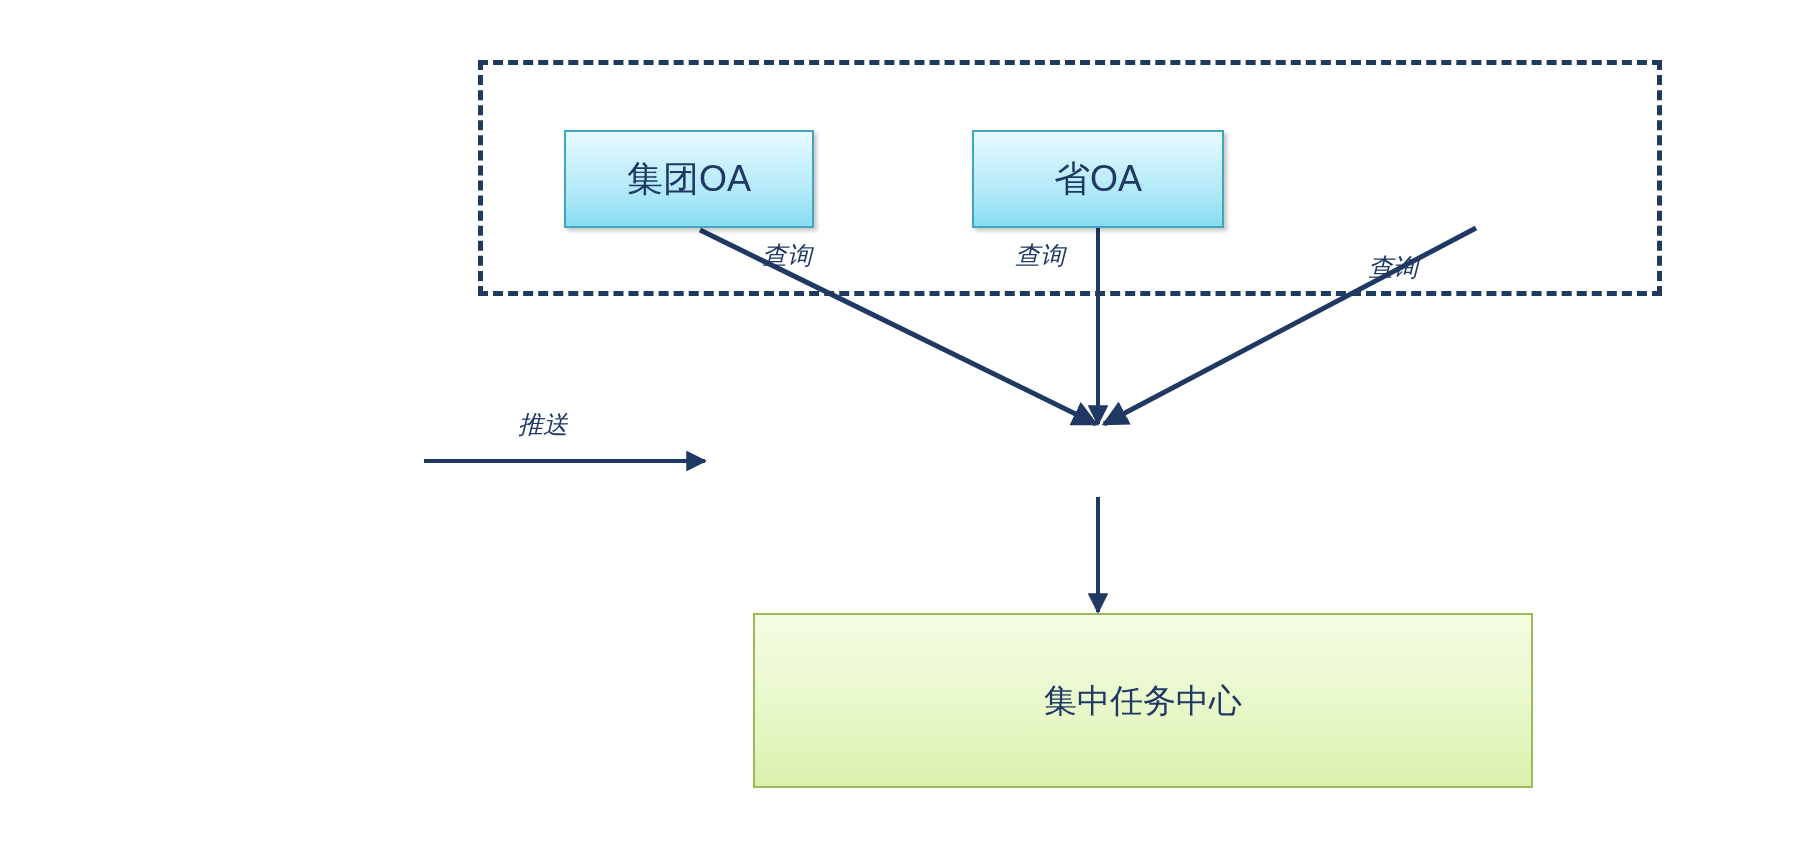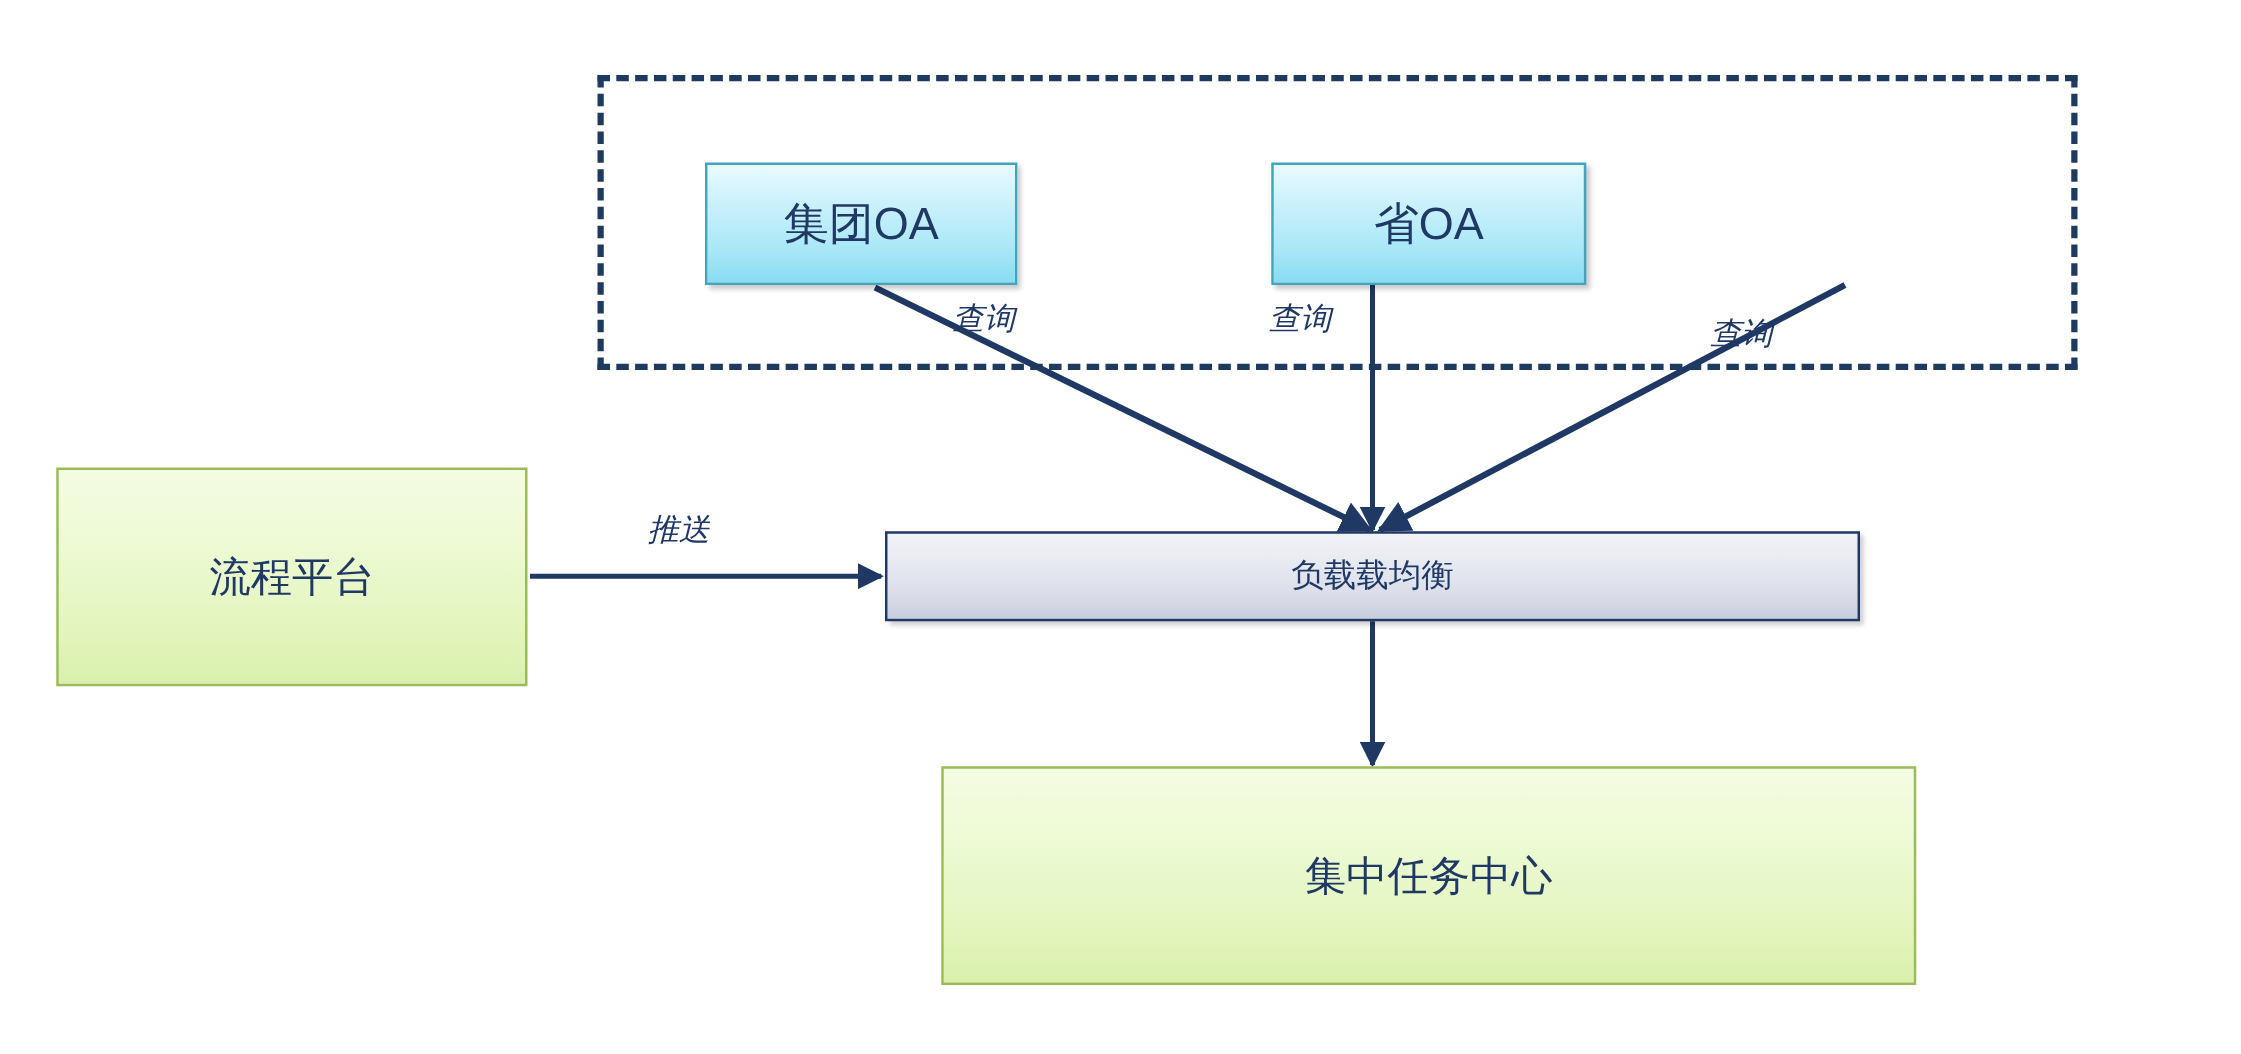--- a/index.html
+++ b/index.html
@@ -104,32 +104,26 @@
 
     <line x1="1098" y1="497" x2="1098" y2="612" stroke="#1F3864" stroke-width="4" marker-end="url(#arrow)"></line>
   </svg>
 
   <div class="group-box" style="left:478px; top:60px; width:1184px; height:236px;"></div>
 
   <div class="node blue" style="left:564px; top:130px; width:250px; height:98px;">
     <span>集团OA</span>
   </div>
 
-  <div class="node blue" style="left:1017px; top:130px; width:252px; height:98px;">
+  <div class="node blue" style="left:972px; top:130px; width:252px; height:98px;">
     <span>省OA</span>
   </div>
 
 
-  <div class="node green" style="left:45px; top:374px; width:377px; height:175px;">
-    <span>流程平台</span>
-  </div>
 
-  <div class="node gray" style="left:708px; top:425px; width:780px; height:72px;">
-    <span>负载载均衡</span>
-  </div>
 
   <div class="node green" style="left:708px; top:613px; width:780px; height:175px;margin-left:45px;">
     <span>集中任务中心</span>
   </div>
 
   <div class="edge-label" style="left:762px; top:243px;">查询</div>
 
   <div class="edge-label" style="left:1015px; top:243px;">查询</div>
 
   <div class="edge-label" style="left:1368px; top:255px;">查询</div>

